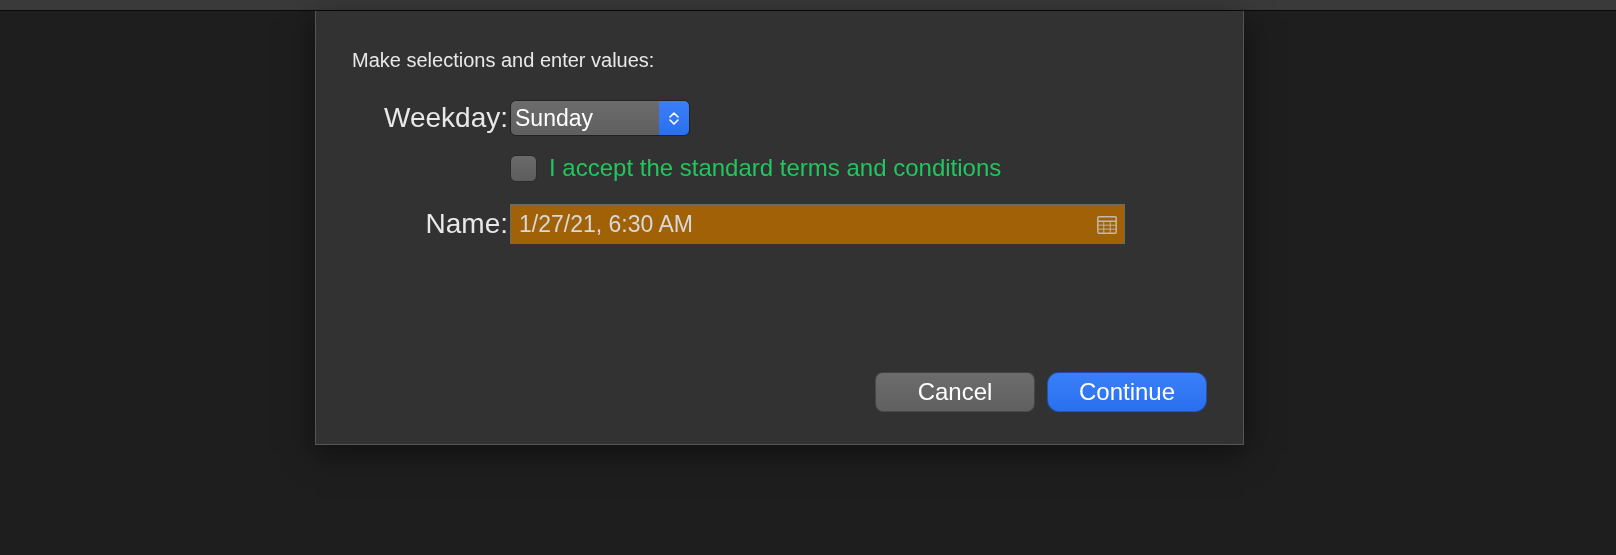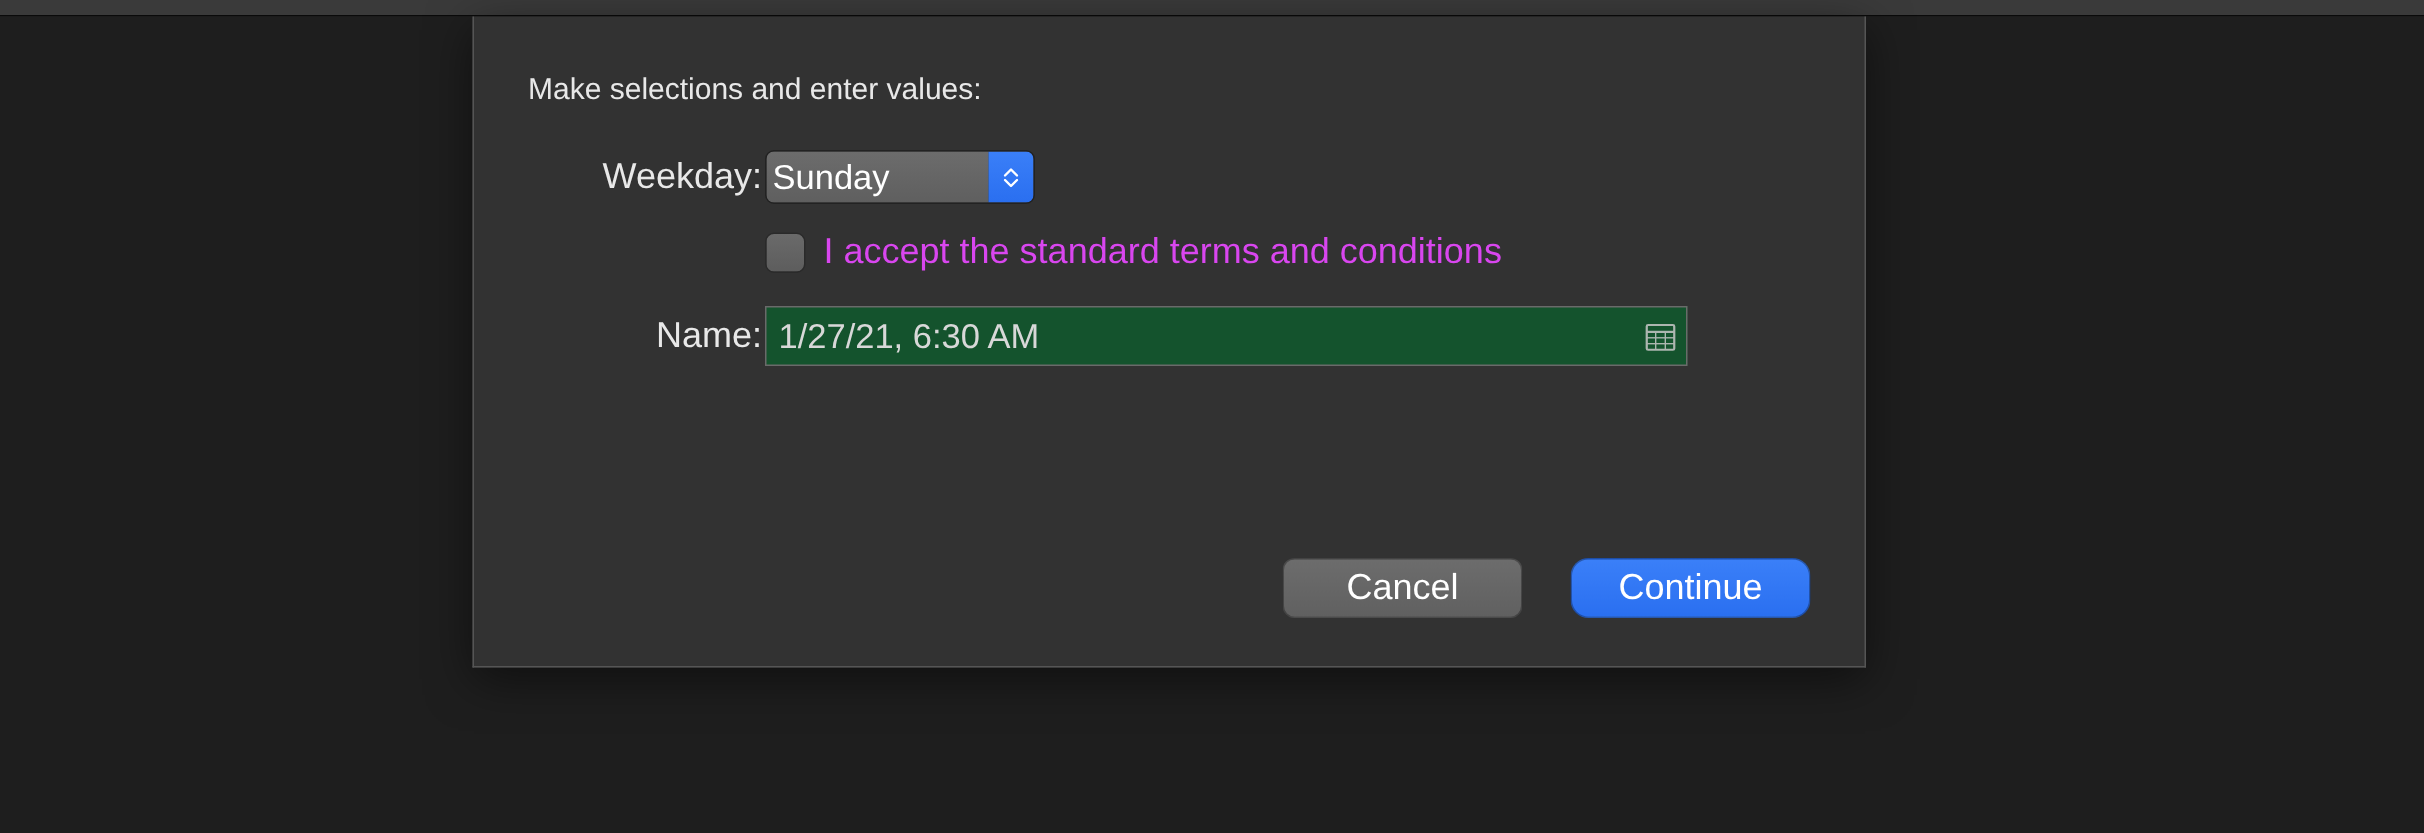--- a/index.html
+++ b/index.html
@@ -43,21 +43,21 @@
     .form-row {
       display: flex;
       align-items: center;
       margin-bottom: 18px;
     }
     .label-col {
       width: 158px;
       text-align: right;
       padding-right: 2px;
       color: #e8e8e8;
-      font-size: 24px;
+      font-size: 28px;
       font-weight: 400;
     }
     .control-col {
       flex: 1;
       display: flex;
       align-items: center;
     }
     
     .select-wrap {
       display: inline-flex;
@@ -109,28 +109,28 @@
     .checkbox {
       width: 27px;
       height: 27px;
       border-radius: 6px;
       background: linear-gradient(#6a6a6a, #5d5d5d);
       border: 1px solid #2a2a2a;
       margin-right: 12px;
       flex-shrink: 0;
     }
     .checkbox-label {
-      color: #d946ef;
+      color: #22c55e;
       font-size: 24px;
     }
     
     .date-input {
       width: 615px;
       height: 40px;
-      background: #14532d;
+      background: #a16207;
       border: 1px solid #6a6a6a;
       display: flex;
       align-items: center;
       padding: 0 6px 0 8px;
     }
     .date-text {
       flex: 1;
       color: #d8d8d8;
       font-size: 23px;
     }
@@ -138,21 +138,21 @@
       width: 22px;
       height: 22px;
       opacity: 0.85;
     }
     
     .button-row {
       position: absolute;
       right: 36px;
       bottom: 32px;
       display: flex;
-      gap: 32px;
+      gap: 12px;
     }
     .btn {
       height: 40px;
       border-radius: 8px;
       font-size: 24px;
       color: #fff;
       display: flex;
       align-items: center;
       justify-content: center;
       border: 1px solid rgba(0,0,0,0.3);

